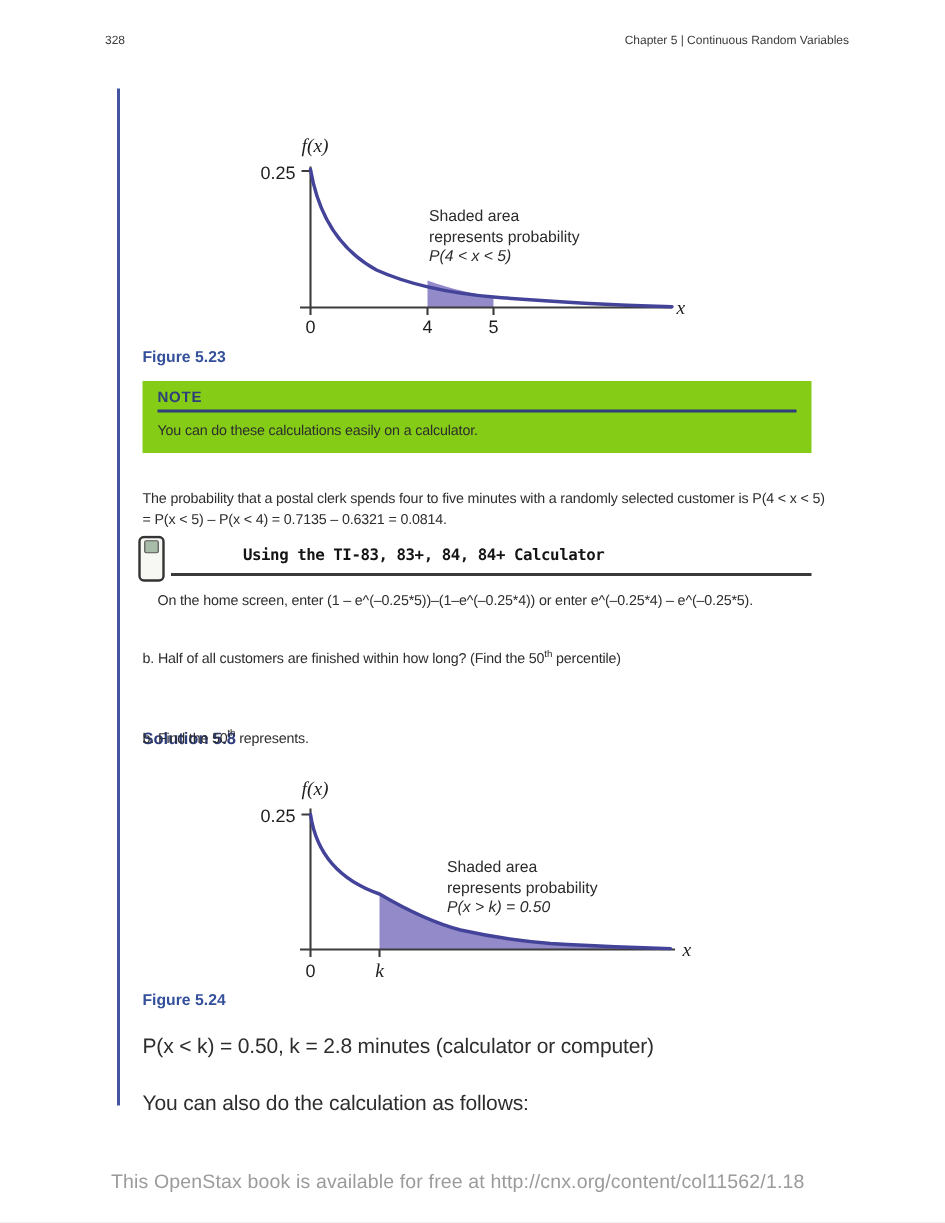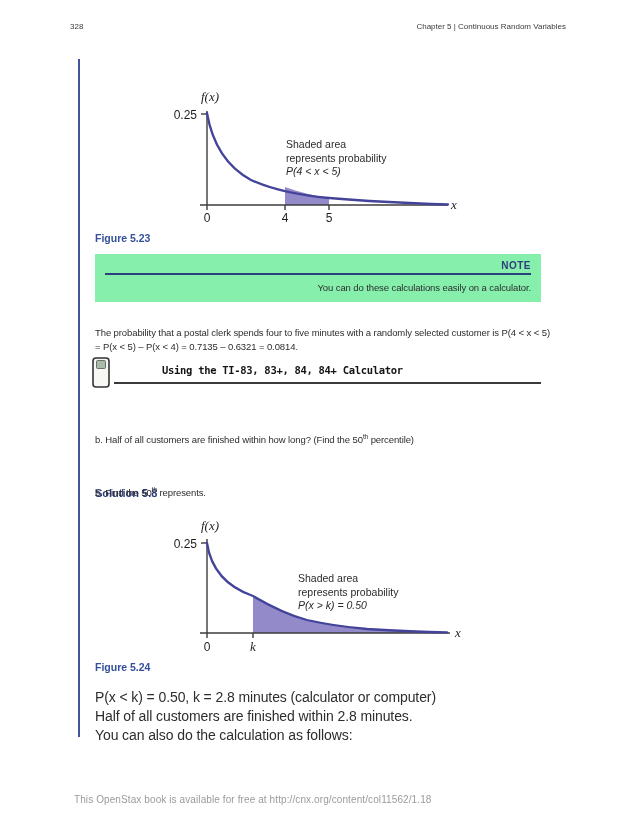--- a/index.html
+++ b/index.html
@@ -5,32 +5,32 @@
   html,body{margin:0;padding:0;background:#e8e8e8;}
   .page{
     position:relative;width:630px;height:815px;margin:0 auto;background:#ffffff;
     font-family:"Liberation Sans",sans-serif;color:#2e2e2e;overflow:hidden;
   }
   .abs{position:absolute;}
   .hdr{font-size:8px;color:#3b3b3b;}
   .vrule{width:2px;background:#45549f;}
   .body-text{font-size:9.5px;letter-spacing:-0.1px;line-height:14px;color:#2d2d2d;}
   .figcap{font-size:10.5px;font-weight:bold;color:#35509b;}
-  .note-box{background:#86efac;box-sizing:border-box;padding:6px 10px 8px 10px;text-align:right;}
+  .note-box{background:#84cc16;box-sizing:border-box;padding:6px 10px 8px 10px;}
   .note-label{font-size:10px;font-weight:bold;color:#2e3d7c;letter-spacing:0.5px;}
   .note-divider{height:2px;background:#2e3d7c;margin:2px 0 7px 0;}
   .note-text{font-size:9.5px;letter-spacing:-0.1px;color:#2d2d2d;}
   .calc-title{font-family:"DejaVu Sans Mono",monospace;font-weight:bold;font-size:10.5px;letter-spacing:-0.3px;color:#141414;white-space:nowrap;}
   .calc-divider{height:2px;background:#3a3a3a;}
   .sol-head{font-size:11px;font-weight:bold;color:#2e3d7c;margin-top:20px;}
   sup{font-size:6.5px;vertical-align:super;line-height:0;}
   .annot{font-size:10.5px;line-height:13.5px;color:#2b2b2b;}
   .annot .math{font-style:italic;}
   .closing{font-size:14px;letter-spacing:-0.1px;color:#2d2d2d;}
-  .footer{font-size:10px;color:#9b9b9b;letter-spacing:0.1px;margin-top:14px;}
+  .footer{font-size:13px;color:#9b9b9b;letter-spacing:0.1px;}
   
   .ax-num{font-family:"Liberation Sans",sans-serif;font-size:12px;fill:#1e1e1e;}
   .ax-var{font-family:"Liberation Serif",serif;font-style:italic;font-size:13px;fill:#1e1e1e;}
   .chart-line{stroke:#3c3c3c;stroke-width:1.4;fill:none;}
   .curve{stroke:#44439a;stroke-width:2.3;fill:none;stroke-linecap:round;}
   .shade{fill:#938bc9;stroke:none;}
 </style>
 </head>
 <body>
 
@@ -70,20 +70,21 @@
   </div>
 
   <div class="abs body-text" style="left:95px;top:326px;width:455px;">The probability that a postal clerk spends four to five minutes with a randomly selected customer is P(4 &lt; x &lt; 5) = P(x &lt; 5) – P(x &lt; 4) = 0.7135 – 0.6321 = 0.0814.</div>
 
   <svg class="abs" style="left:92px;top:357px;" width="18" height="31" viewBox="0 0 18 31">
     <rect x="1" y="1" width="16" height="29" rx="3" fill="#f7f7f3" stroke="#333" stroke-width="1.6"></rect>
     <rect x="4.5" y="3.5" width="9" height="8" rx="1" fill="#a9bba9" stroke="#555" stroke-width="0.8"></rect>
   </svg>
   <div class="abs calc-title" style="left:114px;top:364px;padding-left:48px;">Using the TI-83, 83+, 84, 84+ Calculator</div>
   <div class="abs calc-divider" style="left:114px;top:382px;width:427px;"></div>
+  <div class="abs body-text" style="left:105px;top:394px;width:445px;white-space:nowrap;">On the home screen, enter (1 – e^(–0.25*5))–(1–e^(–0.25*4)) or enter e^(–0.25*4) – e^(–0.25*5).</div>
 
   <div class="abs body-text" style="left:95px;top:433px;width:455px;"><span>b. Half of all customers are finished within how long? (Find the 50</span><sup>th</sup><span> percentile)</span></div>
 
   <div class="abs sol-head" style="left:95px;top:467px;">Solution 5.8</div>
   <div class="abs body-text" style="left:95px;top:486px;width:455px;"><span>b. Find the 50</span><sup>th</sup><span> represents.</span></div>
 
   <svg class="abs" style="left:155px;top:515px;" width="315" height="150" viewBox="0 0 315 150">
     <path class="shade" d="M98,118 L98,81 C115,91 133,100 152,105 C172,109.5 192,112.3 212,114 C240,115.6 266,116.8 289,117.4 L289,118 Z"></path>
     <path class="chart-line" d="M52,24 V118"></path>
     <path class="chart-line" d="M46,28 H52"></path>
@@ -98,18 +99,17 @@
   </svg>
   <div class="abs annot" style="left:298px;top:572px;">
     <div>Shaded area</div>
     <div>represents probability</div>
     <div class="math">P(x &gt; k) = 0.50</div>
   </div>
 
   <div class="abs figcap" style="left:95px;top:661px;">Figure 5.24</div>
 
   <div class="abs closing" style="left:95px;top:689px;">P(x &lt; k) = 0.50, k = 2.8 minutes (calculator or computer)</div>
-  <div class="abs closing" style="left:95px;top:708px;">Half of all customers are finished within 2.8 minutes.</div>
   <div class="abs closing" style="left:95px;top:727px;">You can also do the calculation as follows:</div>
 
   <div class="abs footer" style="left:74px;top:780px;">This OpenStax book is available for free at http://cnx.org/content/col11562/1.18</div>
 
 </div>
 
 </body></html>

